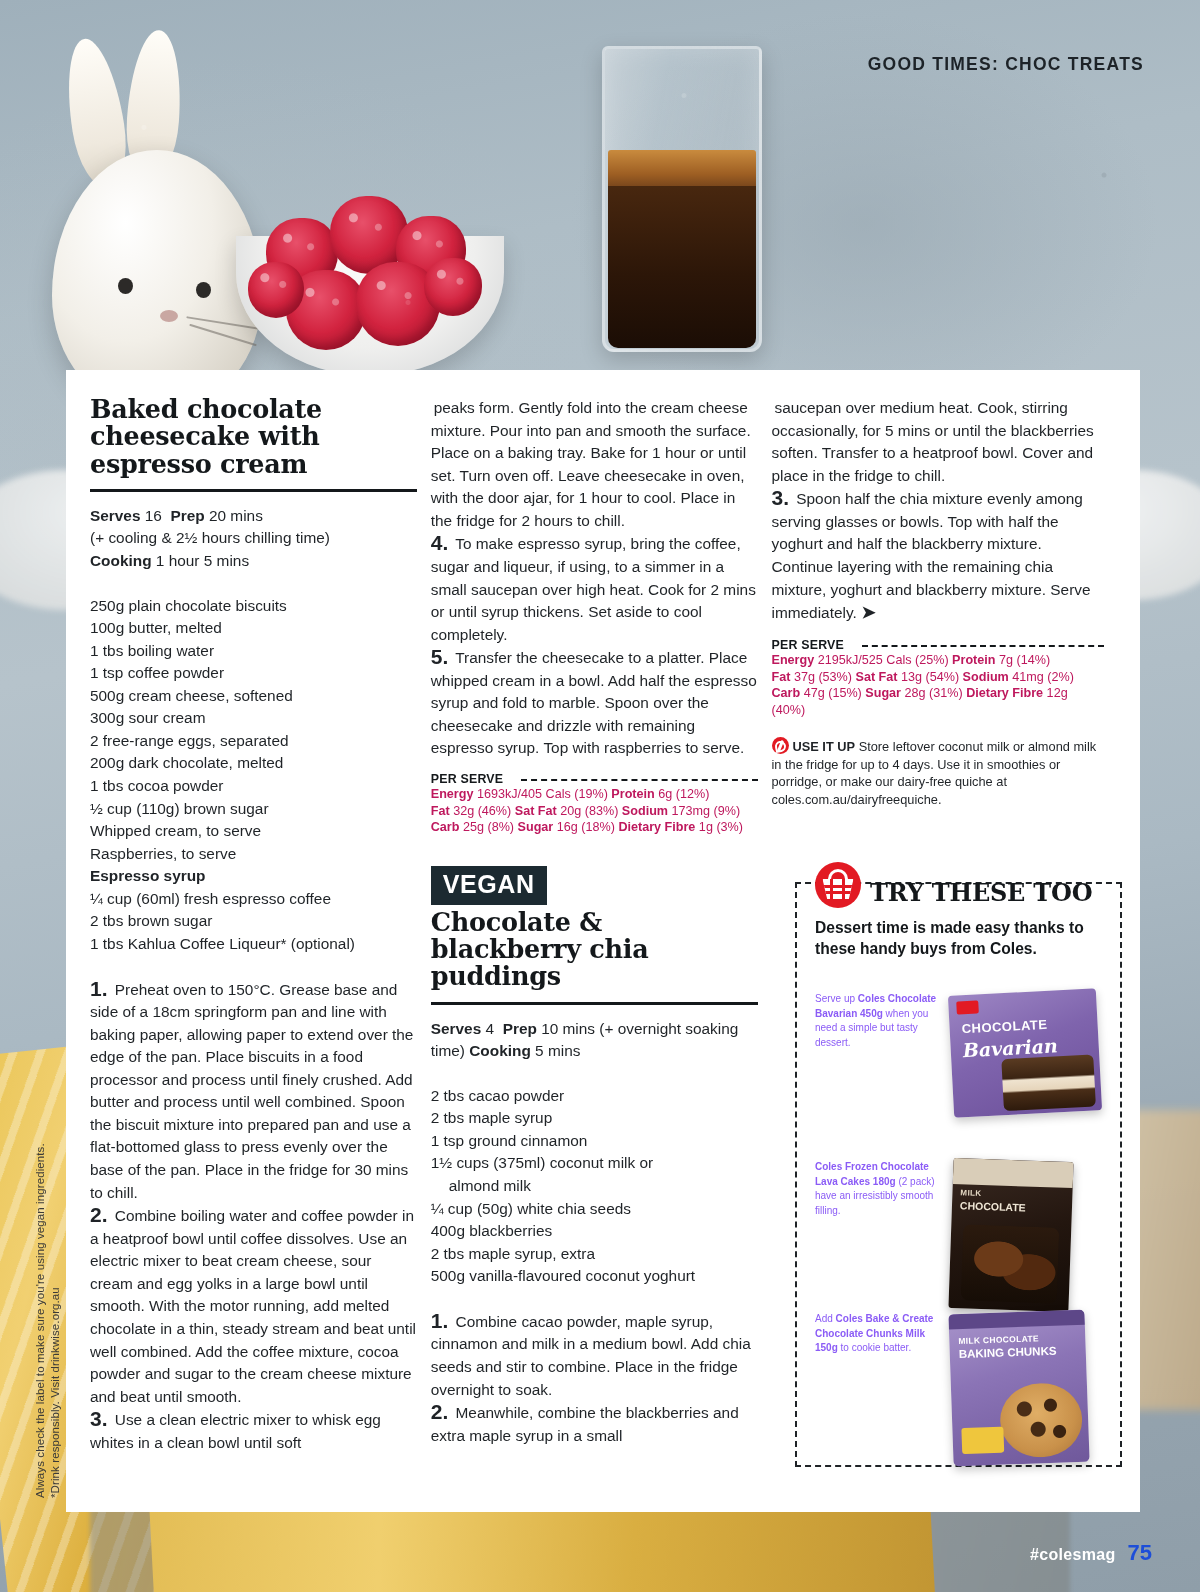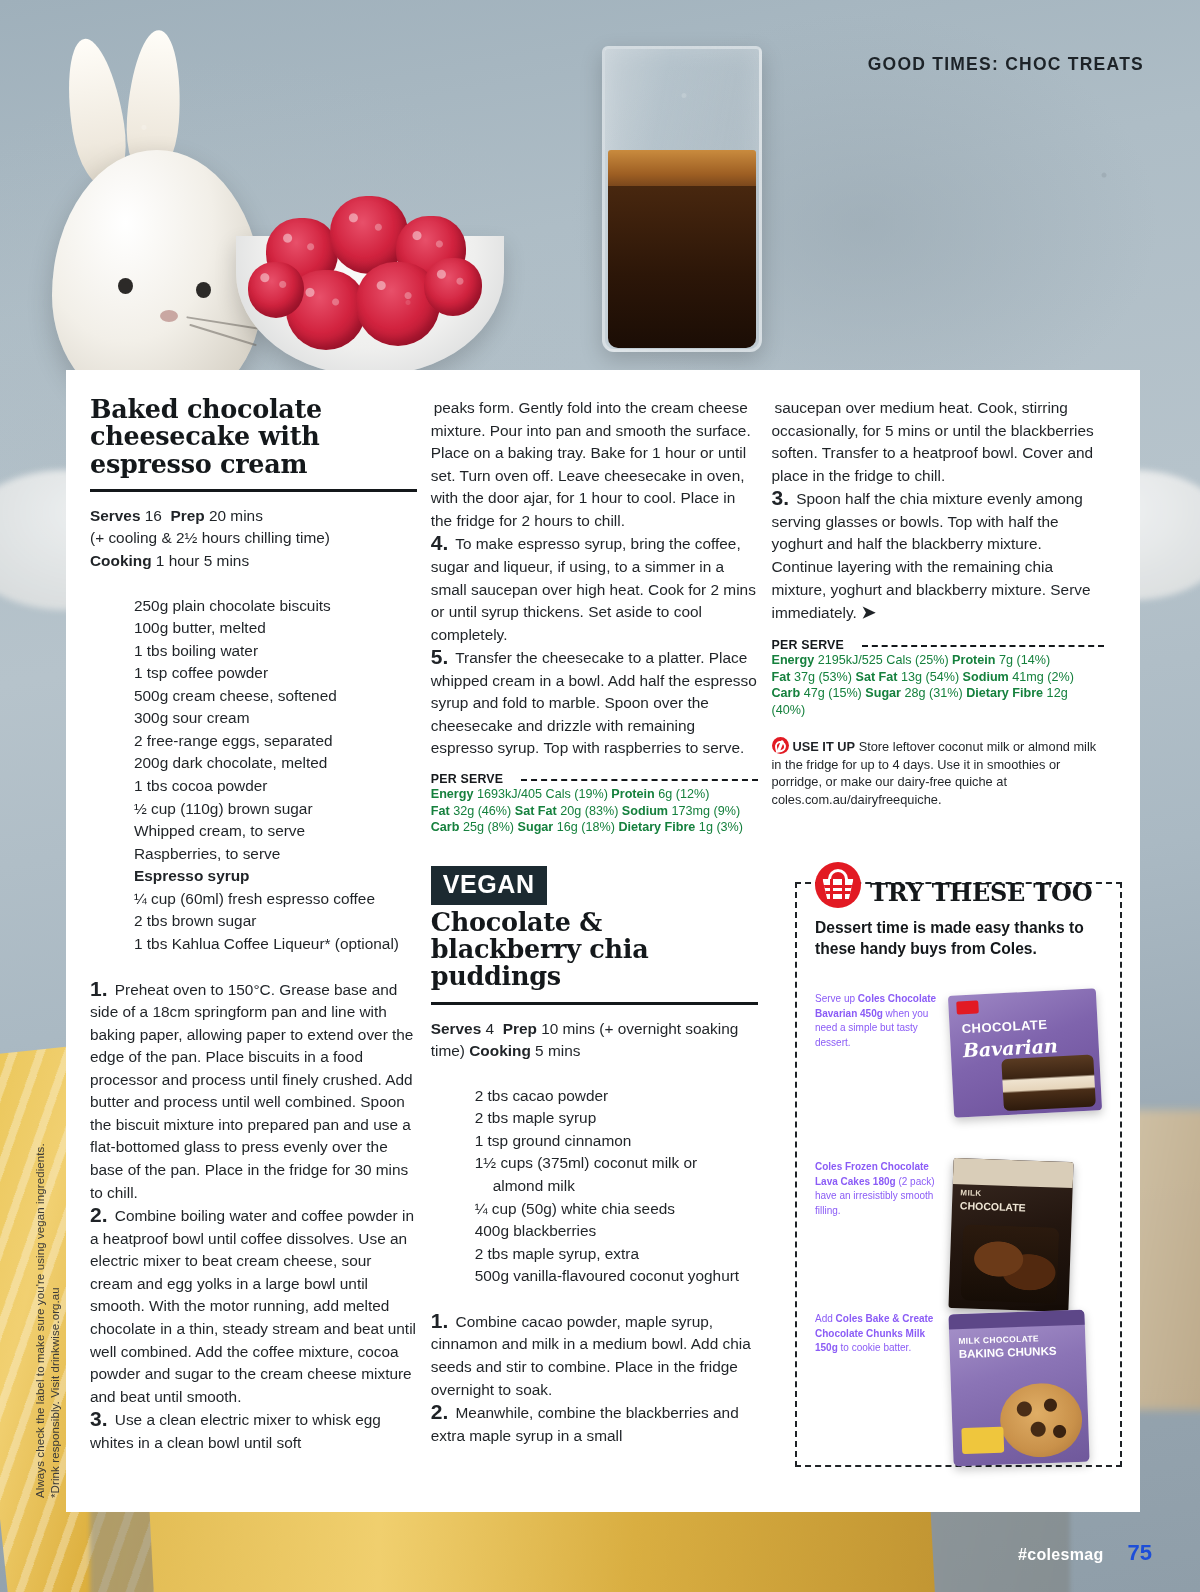--- a/index.html
+++ b/index.html
@@ -136,21 +136,21 @@
   }
 
   
   #kicker {
     position: absolute; right: 56px; top: 54px;
     font-size: 17.5px; font-weight: bold; letter-spacing: 1.25px;
     color: #1d2328;
   }
   #footer-bar {
     position: absolute; right: 48px; bottom: 26px;
-    display: flex; align-items: baseline; gap: 24px;
+    display: flex; align-items: baseline; gap: 12px;
   }
   #hashtag { font-size: 16px; font-weight: bold; color: #ffffff; letter-spacing: .3px; }
   #pageno  { font-size: 22px; font-weight: bold; color: #1d4ed8; }
 
   
   .side-credit {
     position: absolute;
     transform-origin: 0 0;
     transform: rotate(-90deg);
     white-space: nowrap;
@@ -184,21 +184,21 @@
   .rule {
     border-top: 3.5px solid #14181b;
     margin: 11px 0 13px 0;
   }
 
   .meta, .ing, .method, .smalltext {
     font-size: 15.4px; line-height: 1.465; color: #1f2327;
   }
   .meta b, .ing b { font-weight: bold; }
   .meta { margin-bottom: 22px; }
-  .ing div { white-space: pre-wrap; margin-left: 44px; }
+  .ing div { white-space: pre-wrap; }
   .ing { margin-bottom: 22px; }
   .ing .sub { font-weight: bold; }
   .ing .indent { padding-left: 18px; }
 
   .method p { margin: 0; text-indent: 0; }
   .method .stepnum {
     font-weight: bold; font-size: 21px; line-height: 1;
     vertical-align: -1px; margin-right: 3px;
   }
 
@@ -207,21 +207,21 @@
   .nutri-head {
     display: flex; align-items: center; gap: 18px;
     font-size: 12.4px; font-weight: bold; letter-spacing: .2px; color: #14181b;
   }
   .dashline {
     flex: 1; height: 0;
     border-top: 2px dashed #14181b;
     position: relative; top: 1px;
   }
   .nutri-row {
-    font-size: 12.6px; line-height: 1.32; color: #15803d;
+    font-size: 12.6px; line-height: 1.32; color: #be185d;
   }
   .nutri-row b { font-weight: bold; }
 
   
   .tip { margin-top: 16px; font-size: 12.8px; line-height: 1.36; color: #1f2327; }
   .tip-icon {
     display: inline-block; width: 17px; height: 17px; border-radius: 50%;
     background: #e21a23; position: relative; top: 3px; margin-right: 4px;
   }
   .tip-icon::before {

